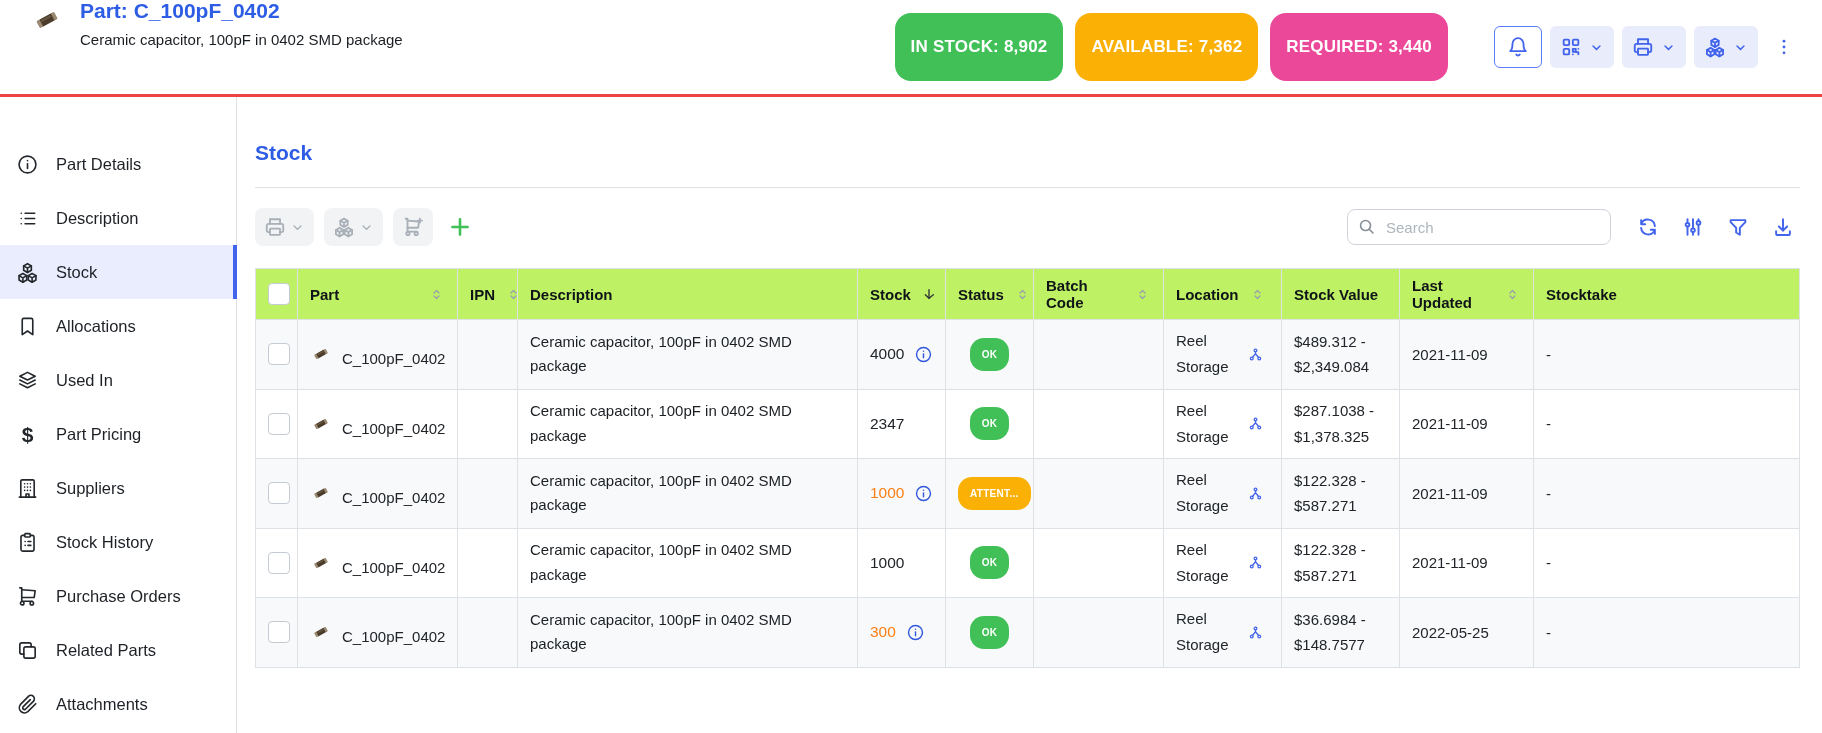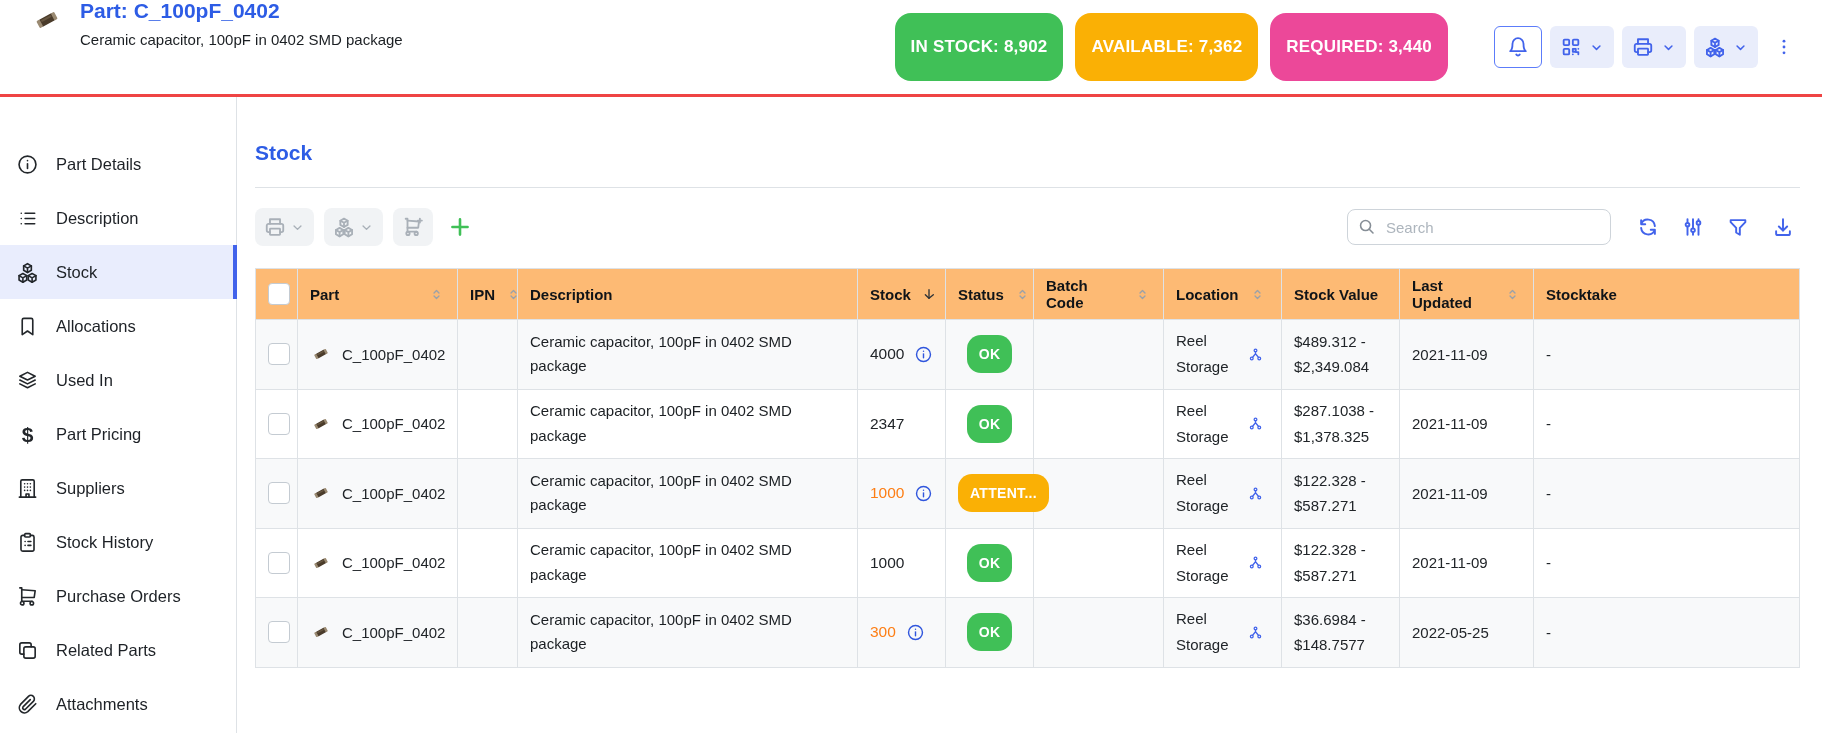--- a/index.html
+++ b/index.html
@@ -49,38 +49,38 @@
   .searchwrap{margin-left:auto;position:relative;width:264px}
   .searchwrap .ic{position:absolute;left:10px;top:8px;color:#868e96}
   .searchwrap input{width:100%;height:36px;border:1px solid #ced4da;border-radius:8px;padding:0 10px 0 38px;font-size:15px;font-family:inherit;color:#212529;outline:none}
   .searchwrap input::placeholder{color:#adb5bd}
   .table-actions{display:flex;align-items:center;gap:23px;margin-left:26px;margin-right:6px}
   .tact{border:none;background:transparent;color:var(--indigo);padding:0;cursor:pointer}
 
   
   table.grid{margin-top:22px;width:100%;border-collapse:collapse;table-layout:fixed}
   .grid th,.grid td{border:1px solid var(--border);padding:8px 12px;font-size:15px;vertical-align:middle;text-align:left}
-  .grid th{height:44px;font-weight:700;color:#101418;background:#fdba74;cursor:pointer}
+  .grid th{height:44px;font-weight:700;color:#101418;background:#bef264;cursor:pointer}
   .grid tr.data{height:69px}
   .grid tr.data:nth-child(odd){background:var(--stripe)}
   .th-flex{display:flex;align-items:center;gap:10px}
   .th-flex.spread{justify-content:space-between}
   .sort-both{color:#9aa1a9}
   .sort-down{color:#2f3337}
   .cbx{display:inline-block;width:22px;height:22px;border:1px solid #c4cbd2;border-radius:4px;background:#fff;cursor:pointer;vertical-align:middle}
   .c-select{text-align:center !important}
-  .partcell{display:flex;align-items:center;gap:10px;cursor:pointer}
+  .partcell{display:flex;align-items:flex-end;gap:10px;cursor:pointer}
   .rowthumb{width:26px;height:26px;display:flex;align-items:center;justify-content:center}
   .desc{line-height:1.65;color:#1b1f23}
   .stockcell{display:flex;align-items:center;gap:10px}
   .qty{font-size:15.5px}
   .qty.warn{color:var(--orange)}
   .infoic{color:#3056dd;cursor:pointer}
   .c-status{text-align:center !important}
-  .pill{display:inline-block;padding:11px 12px;border-radius:14px;color:#fff;font-weight:700;font-size:14px;letter-spacing:.3px;white-space:nowrap}
+  .pill{display:inline-block;padding:11px 12px;border-radius:14px;color:#fff;font-weight:700;font-size:10px;letter-spacing:.3px;white-space:nowrap}
   .pill.ok{background:var(--green)}
   .pill.attention{background:var(--yellow)}
   .loc{display:flex;align-items:center;gap:8px;cursor:pointer}
   .loc .txt{width:64px;line-height:1.75}
   .loc .ic{color:var(--indigo)}
   .valcell{line-height:1.7}
 </style>
 </head>
 <body>
 

